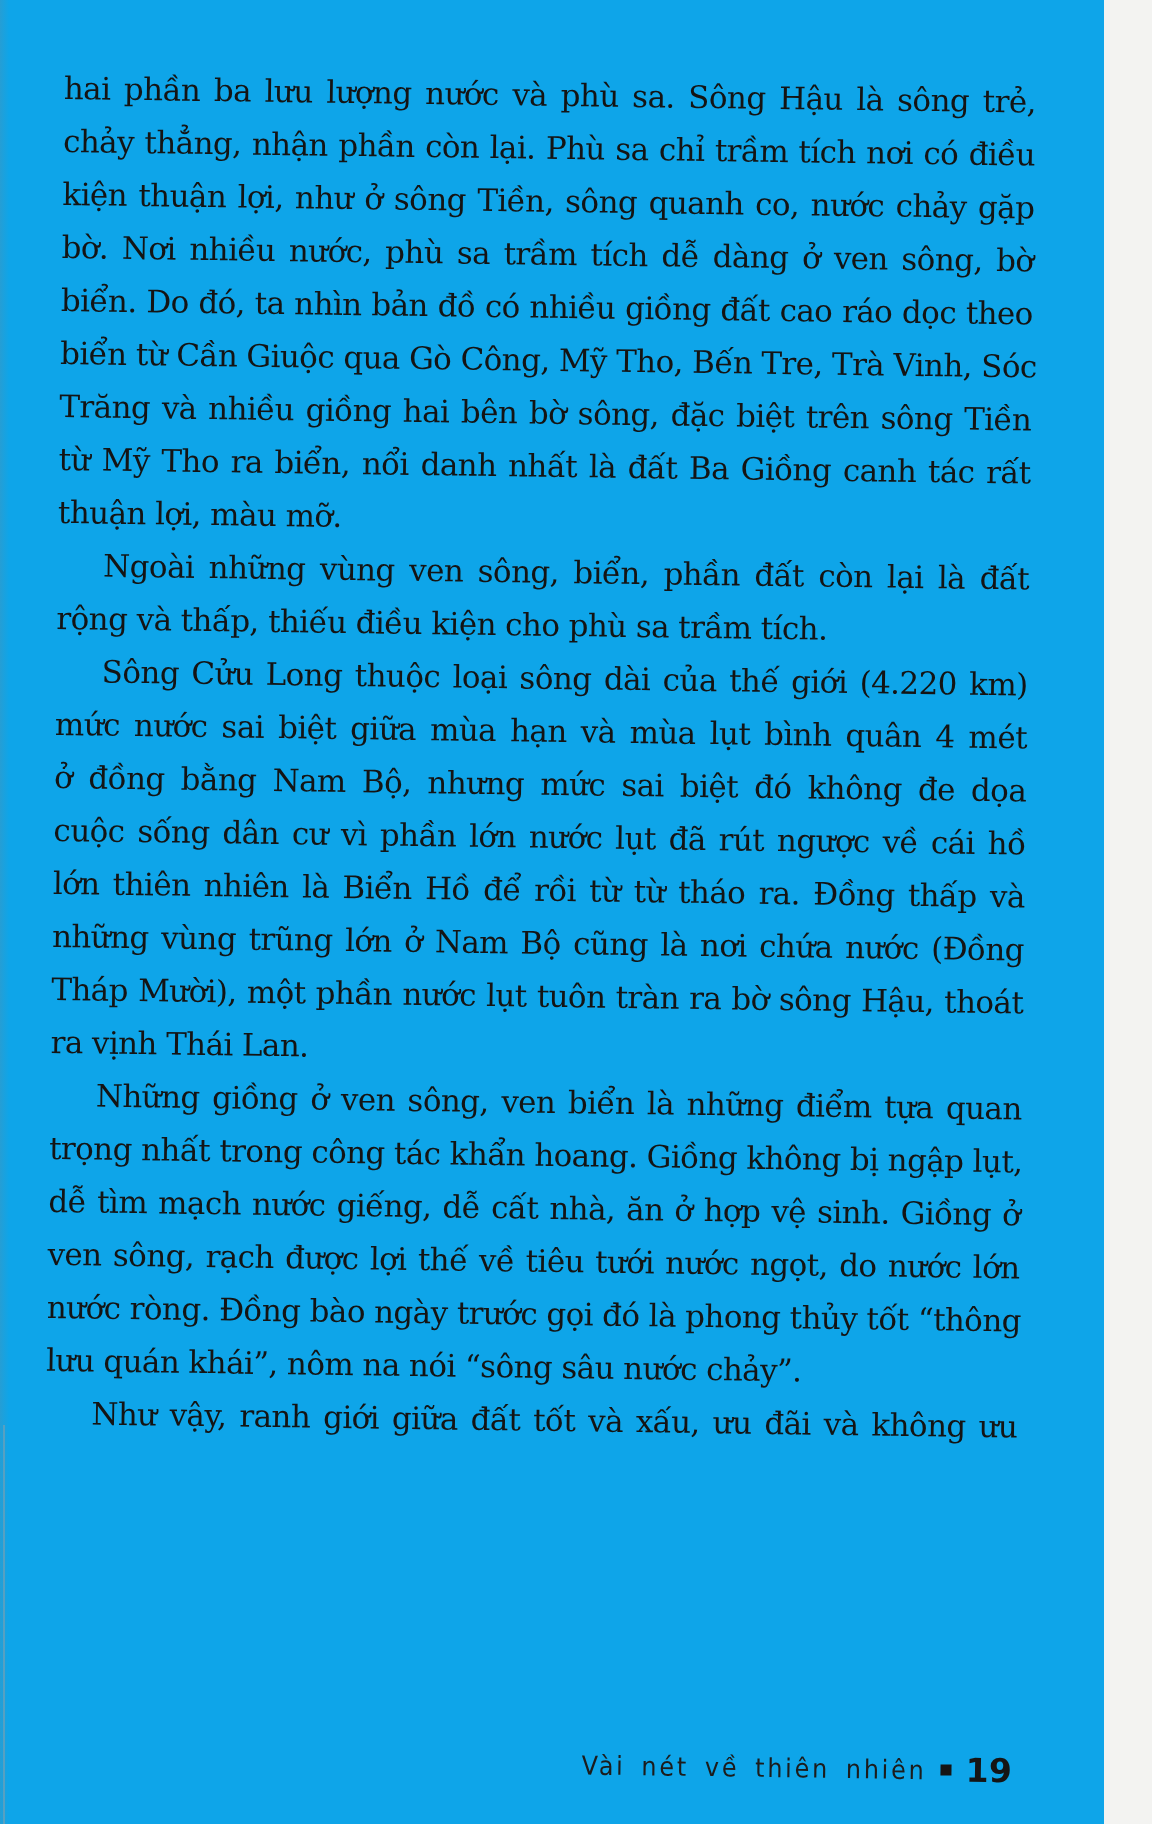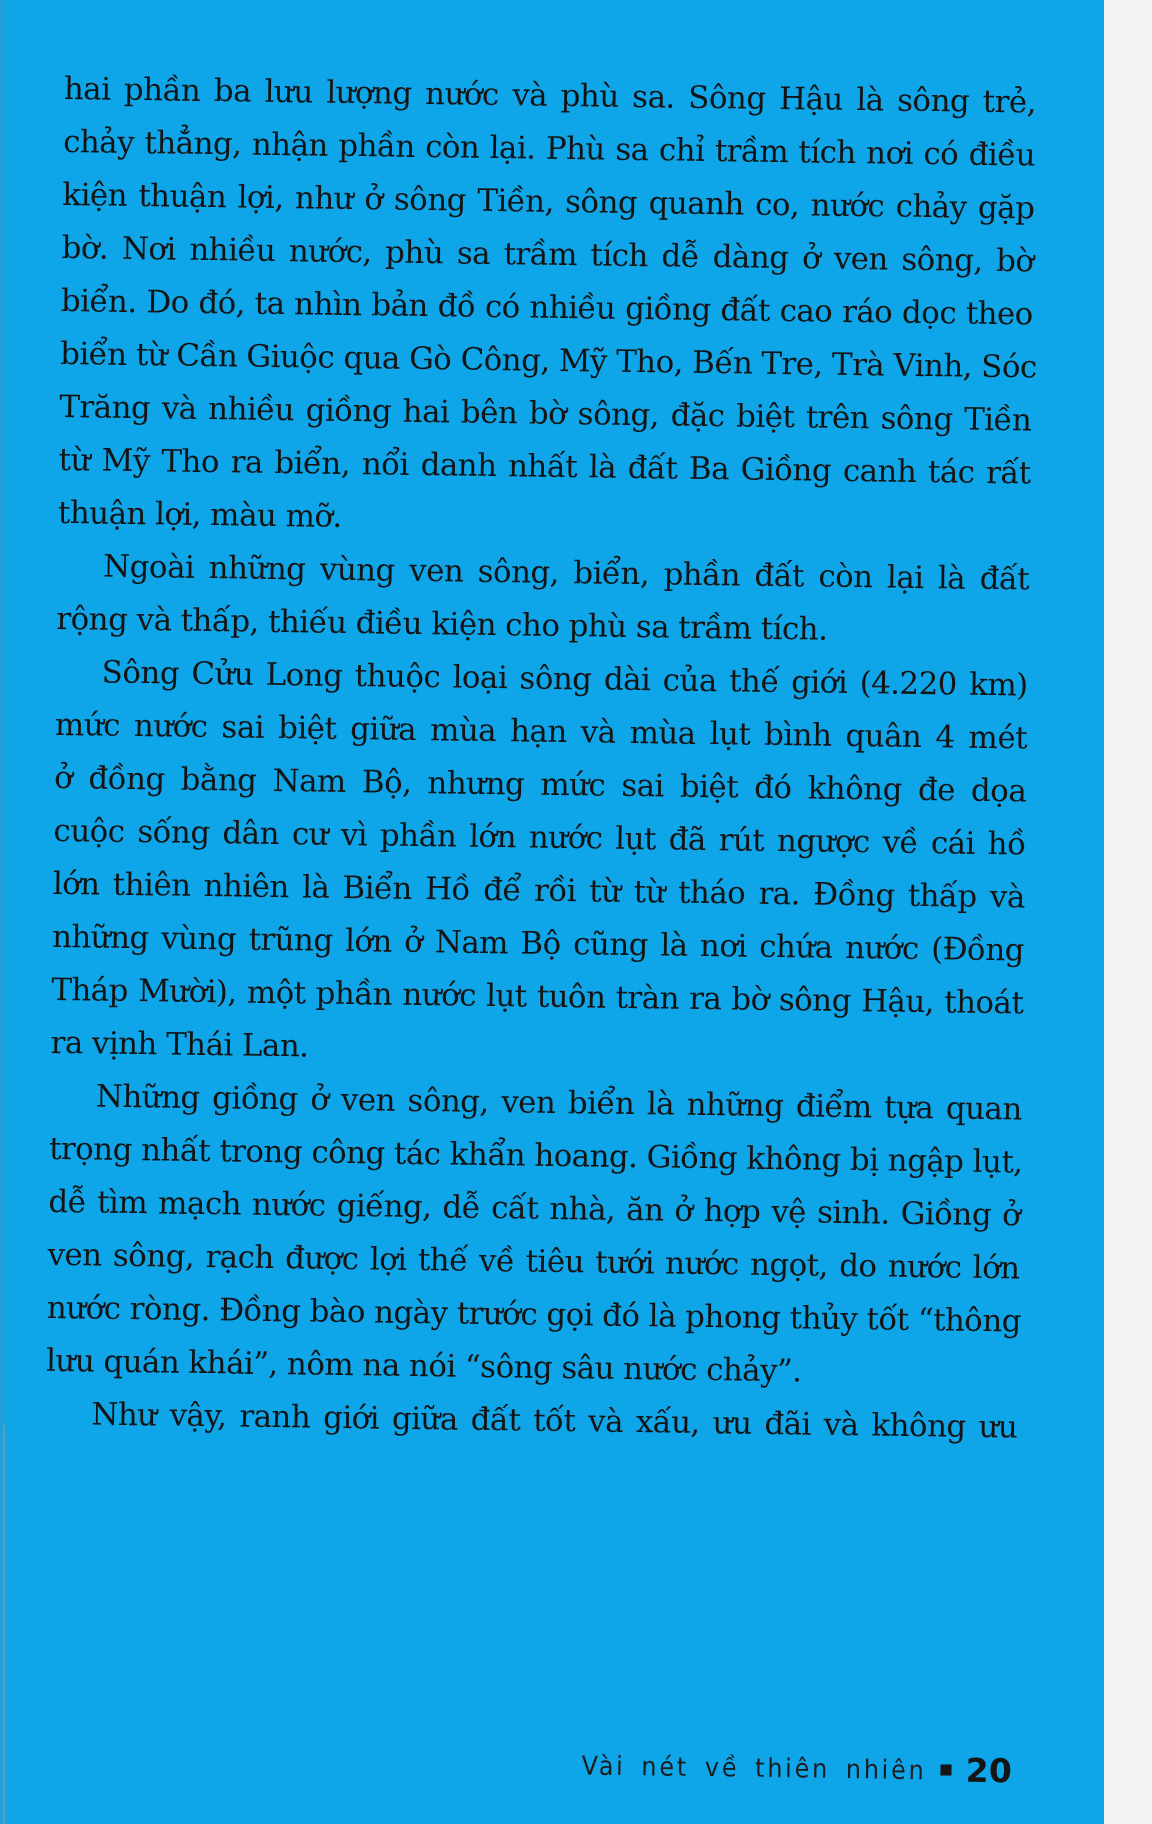--- a/index.html
+++ b/index.html
@@ -132,16 +132,16 @@
           <div class="line">nước ròng. Đồng bào ngày trước gọi đó là phong thủy tốt “thông</div>
           <div class="line no-stretch">lưu quán khái”, nôm na nói “sông sâu nước chảy”.</div>
         </div>
         <div class="paragraph indent">
           <div class="line">Như vậy, ranh giới giữa đất tốt và xấu, ưu đãi và không ưu</div>
         </div>
       </main>
     <footer class="footer">
       <span class="running-title">Vài nét về thiên nhiên</span>
       <span class="bullet"></span>
-      <span class="page-num">20</span>
+      <span class="page-num">19</span>
     </footer>
   </div>
 </div>
 
 </body></html>

